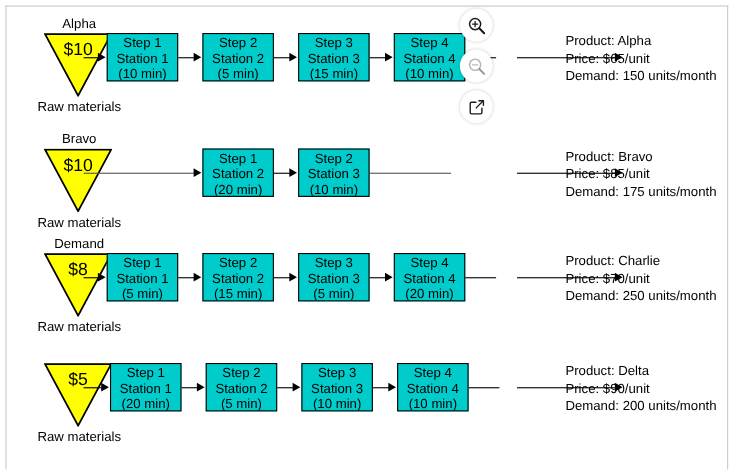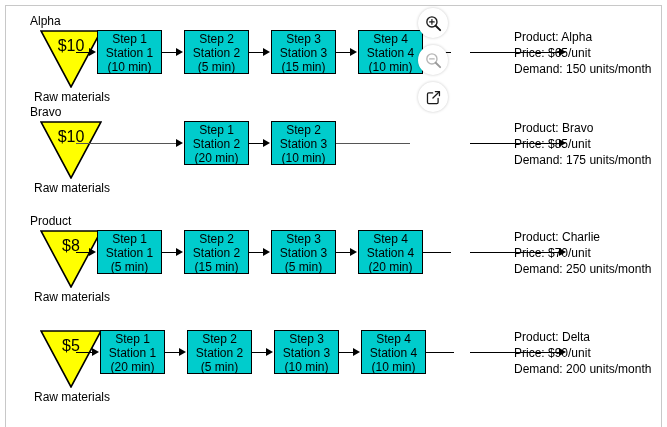--- a/index.html
+++ b/index.html
@@ -37,21 +37,21 @@
   }
 
   
   .row { position: absolute; left: 0; width: 667px; height: 106px; }
 
   
   .source { position: absolute; left: 30px; top: 0; width: 84px; height: 100px; }
 
   .source-title {
     position: absolute; left: 0; top: 0;
-    width: 84px; text-align: left;
+    width: 84px; text-align: center;
     font-size: 12px; color: #000000;
     white-space: nowrap;
   }
   .tri-wrap {
     position: absolute; left: 10px; top: 16px;
     width: 62px; height: 58px;
   }
   .tri-svg { display: block; width: 62px; height: 58px; }
   .tri-cost {
     position: absolute; left: 0; top: 7px;
@@ -176,21 +176,21 @@
         </div>
         <div class="hline" style="left: 423px; top: 38px; width: 28px;"></div>
         <div class="hline" style="left: 470px; top: 38px; width: 89px;"></div>
         <div class="arrowhead" style="left: 559px; top: 34px;"></div>
         <div class="outblock" style="top: 15px;">
           <div>Product: Alpha</div>
           <div>Price: $65/unit</div>
           <div>Demand: 150 units/month</div>
         </div>
       </div>
-      <div class="row" style="top: 105px;">
+      <div class="row" style="top: 119px;">
         <div class="source">
           <div class="source-title">Bravo</div>
           <div class="tri-wrap">
             <svg class="tri-svg" viewBox="0 0 62 58">
               <polygon points="1,1 61,1 31,57" fill="#ffff00" stroke="#000000" stroke-width="1.6" stroke-linejoin="miter"></polygon>
             </svg>
             <div class="tri-cost">$10</div>
           </div>
           <div class="source-sub">Raw materials</div>
         </div>
@@ -212,21 +212,21 @@
         <div class="hline" style="left: 470px; top: 38px; width: 89px;"></div>
         <div class="arrowhead" style="left: 559px; top: 34px;"></div>
         <div class="outblock" style="top: 15px;">
           <div>Product: Bravo</div>
           <div>Price: $85/unit</div>
           <div>Demand: 175 units/month</div>
         </div>
       </div>
       <div class="row" style="top: 214px;">
         <div class="source">
-          <div class="source-title">Product</div>
+          <div class="source-title">Demand</div>
           <div class="tri-wrap">
             <svg class="tri-svg" viewBox="0 0 62 58">
               <polygon points="1,1 61,1 31,57" fill="#ffff00" stroke="#000000" stroke-width="1.6" stroke-linejoin="miter"></polygon>
             </svg>
             <div class="tri-cost">$8</div>
           </div>
           <div class="source-sub">Raw materials</div>
         </div>
         <div class="hline" style="left: 76px; top: 38px; width: 14px;"></div>
         <div class="arrowhead" style="left: 89px; top: 34px;"></div>

